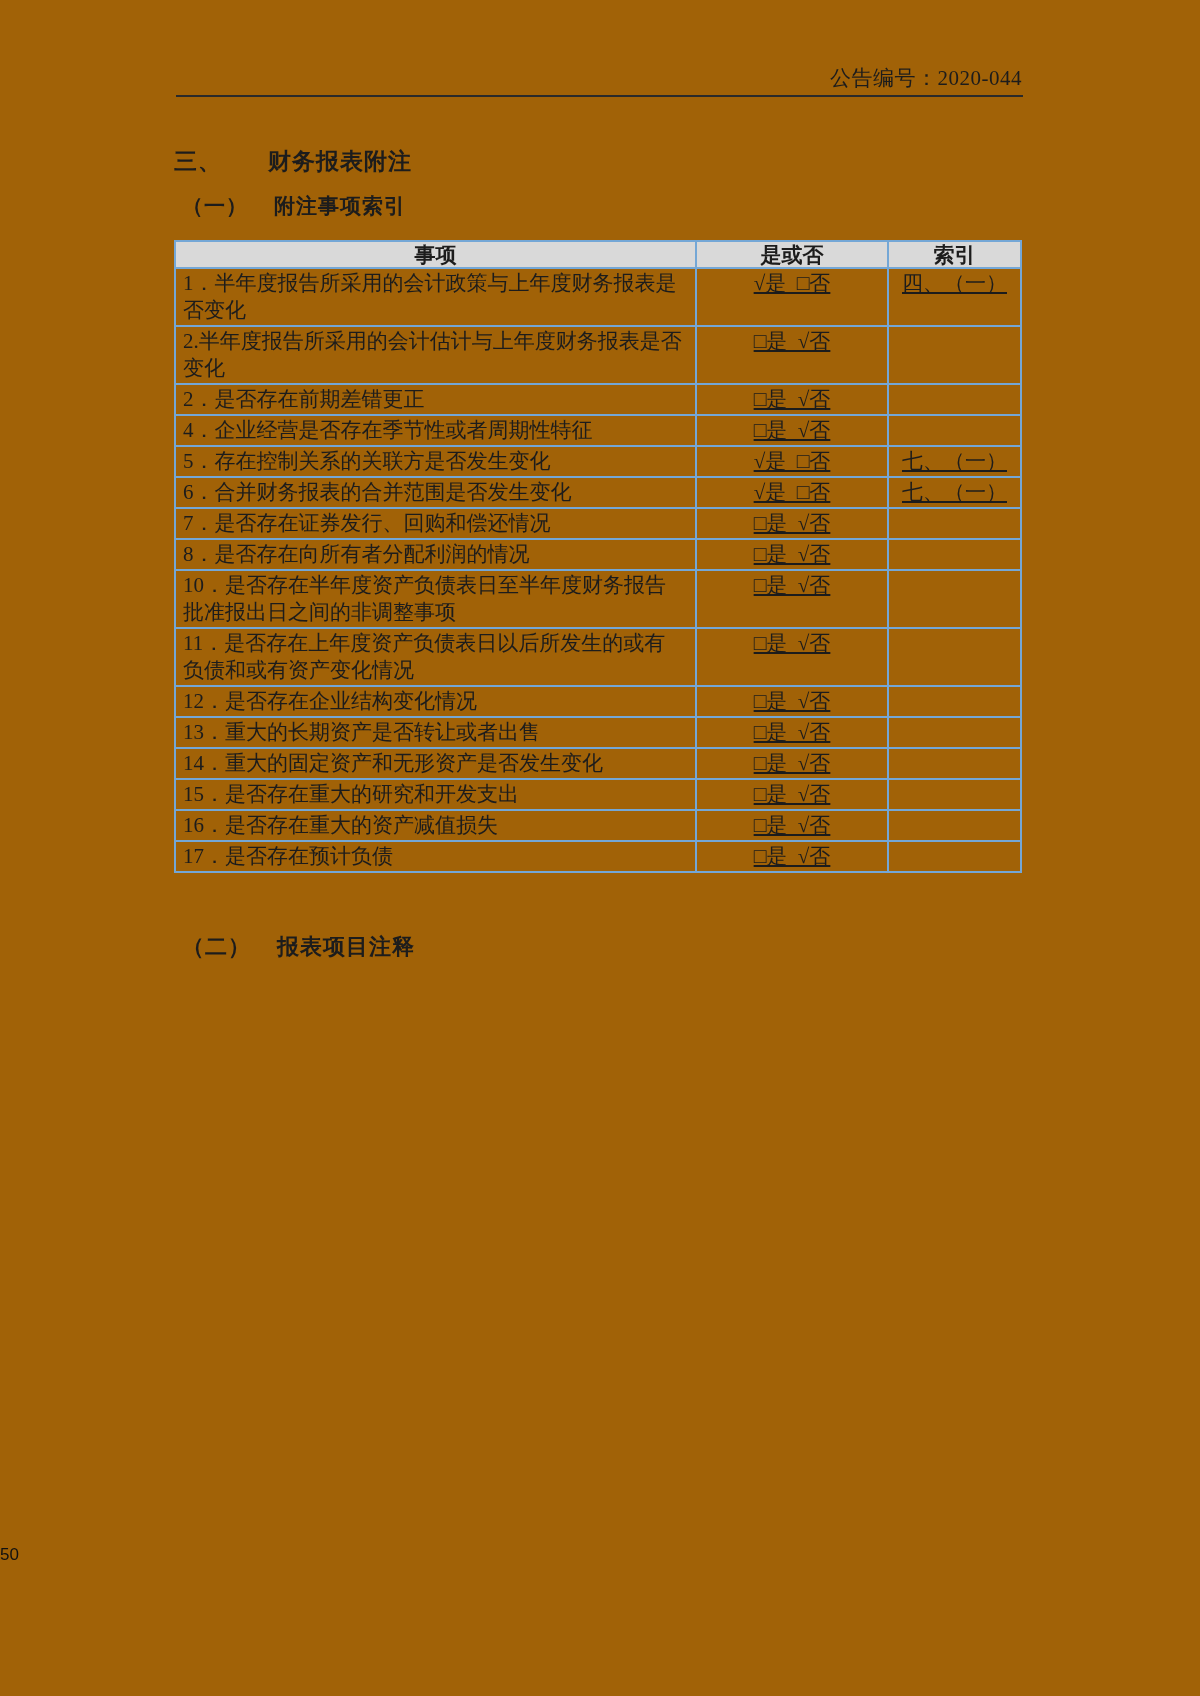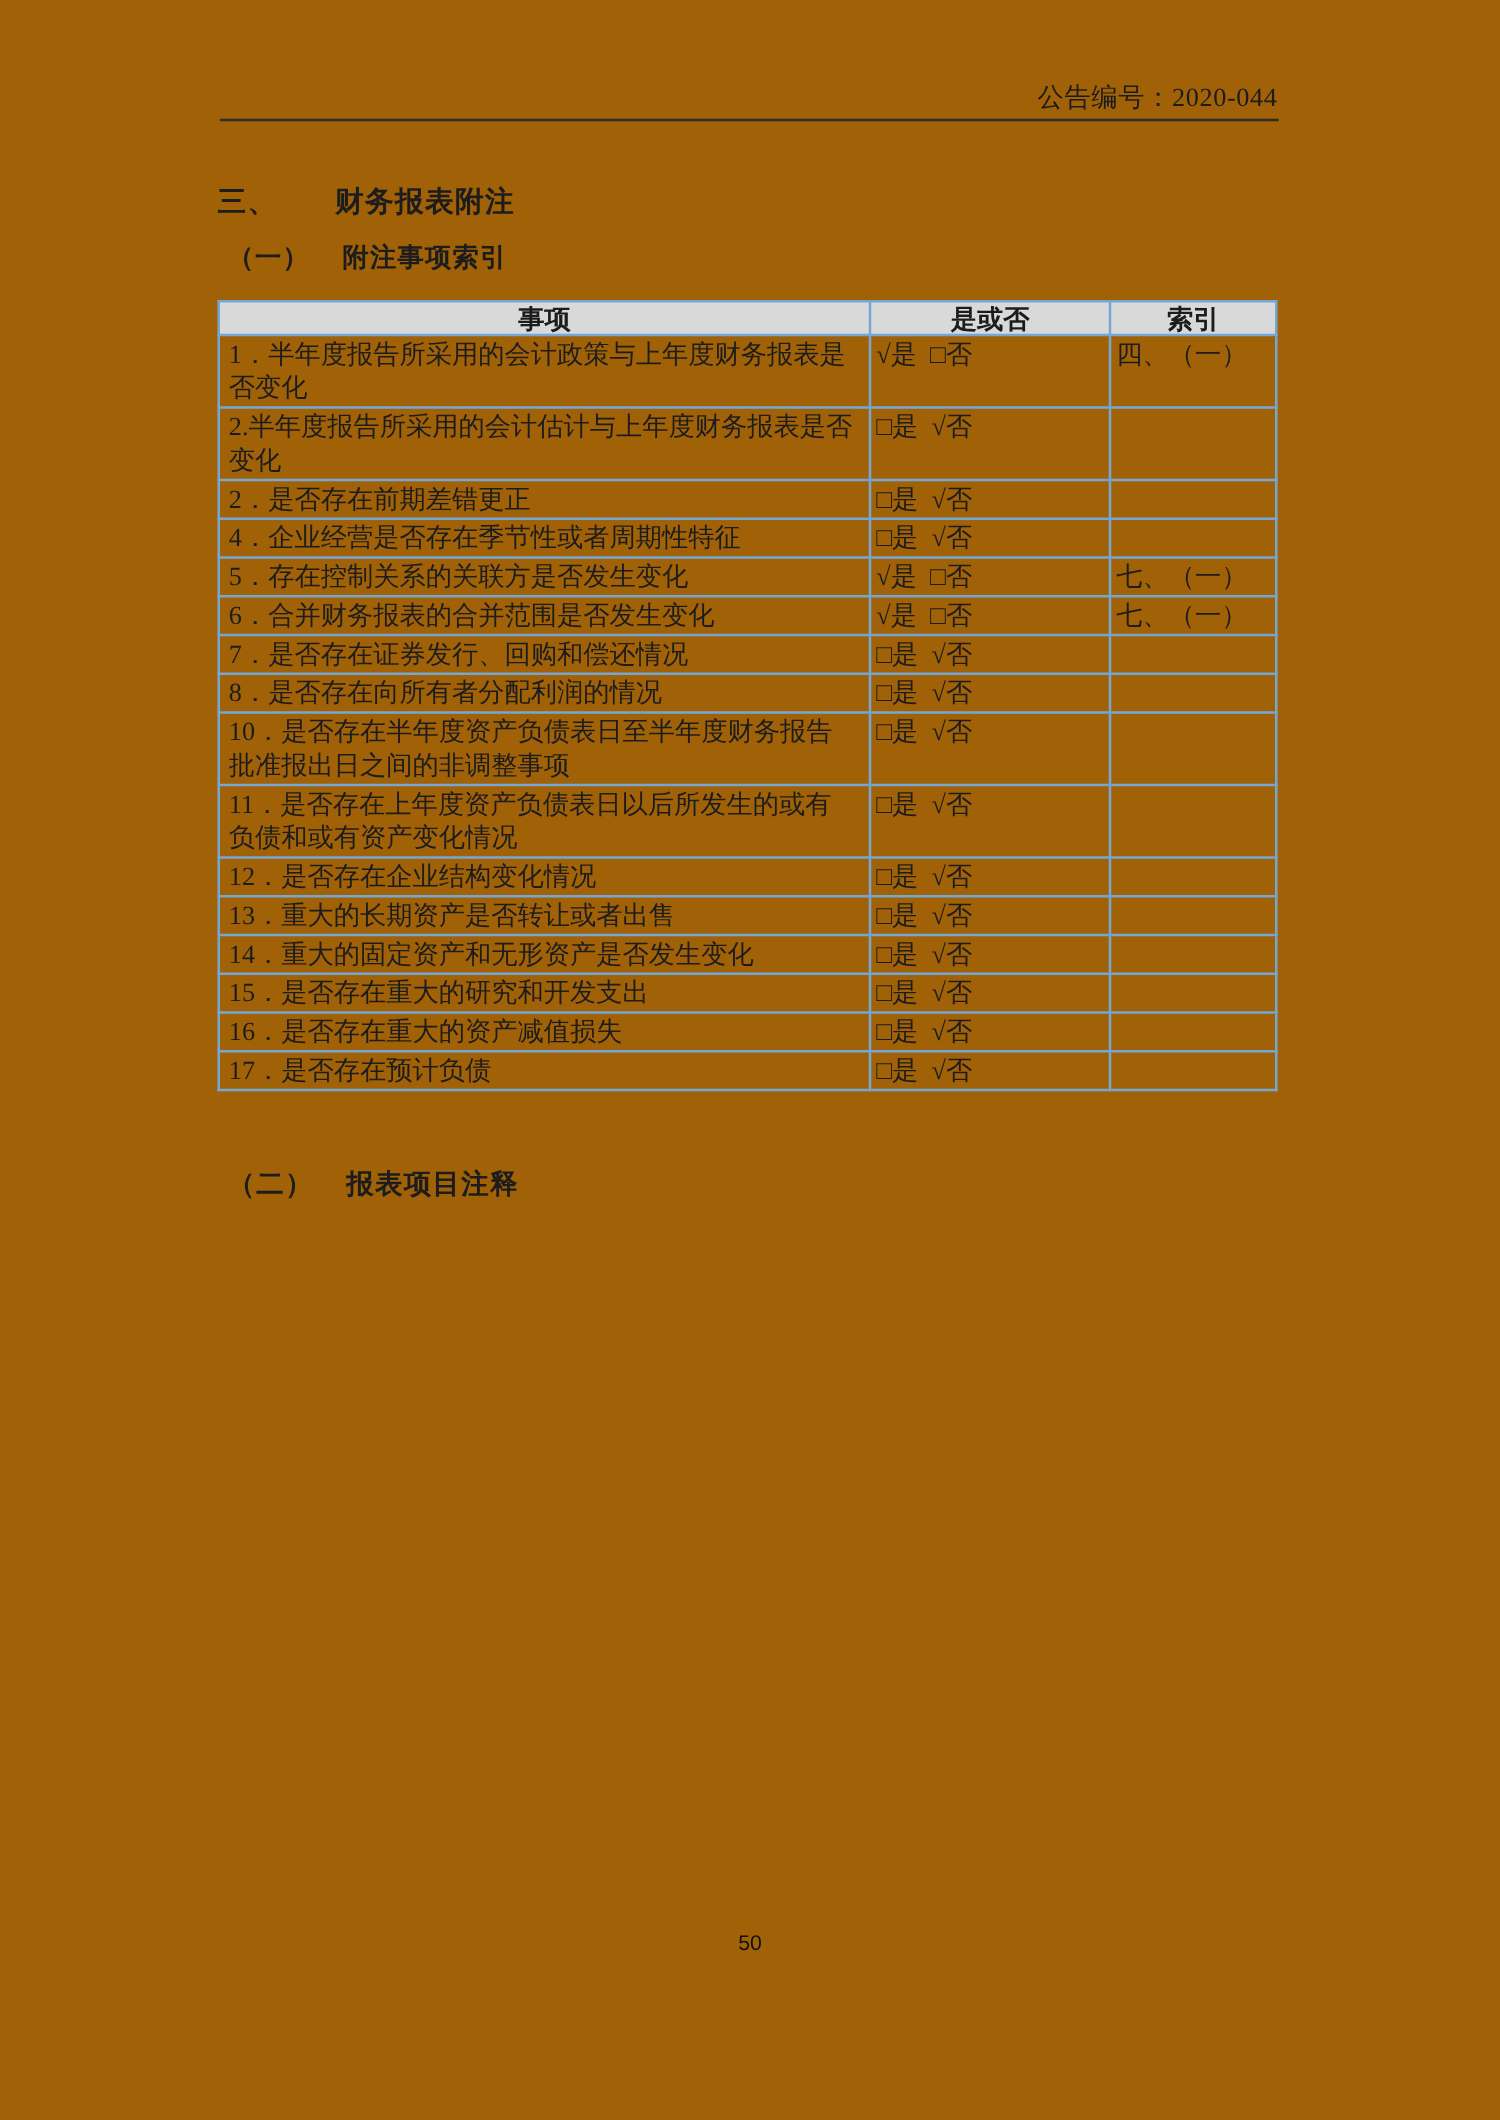--- a/index.html
+++ b/index.html
@@ -65,28 +65,29 @@
     line-height:24px;
     padding:1px 0 0 0;
   }
   .index-table td.item-cell{
     text-align:left;
     padding-left:7px;
     padding-right:11px;
   }
   .index-table td.yesno-cell,
   .index-table td.index-cell{
-    text-align:left;
+    text-align:center;
     white-space:pre-wrap;
+    text-decoration:underline;
   }
   .page-number{
     position:absolute;
     top:1545px;left:0;
     width:100%;
-    text-align:center;
+    text-align:left;
     font-family:"Liberation Sans","DejaVu Sans",sans-serif;
     font-size:17px;
     color:#111;
   }
 </style>
 </head>
 <body>
 
 <div class="page">
 

